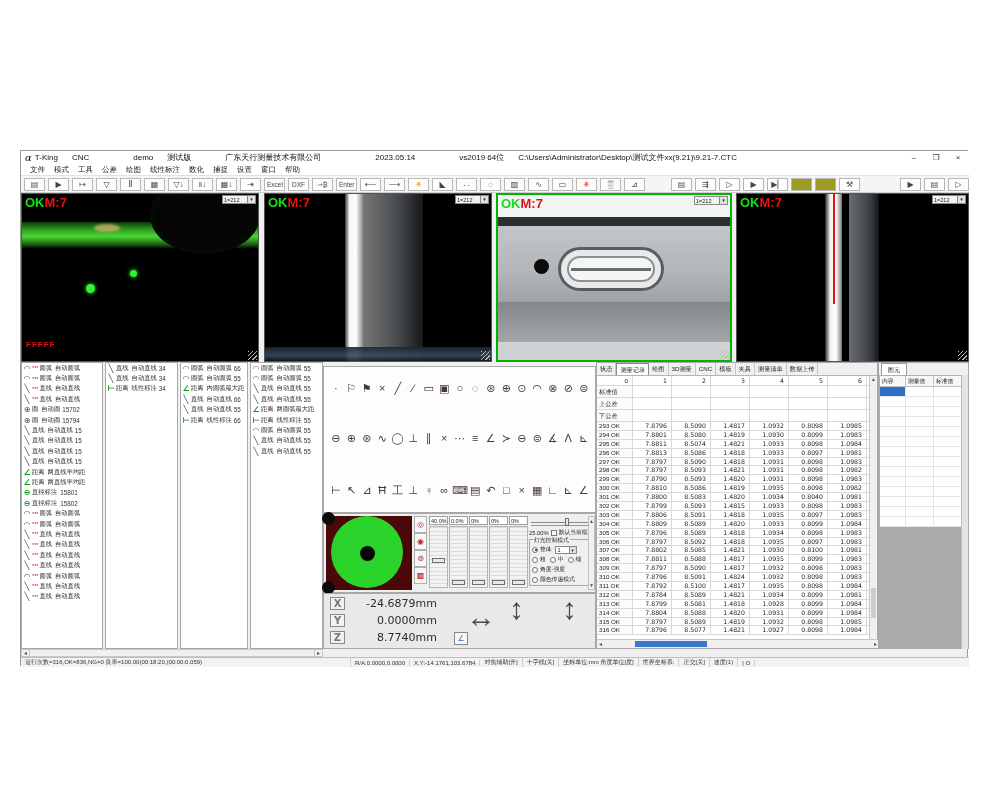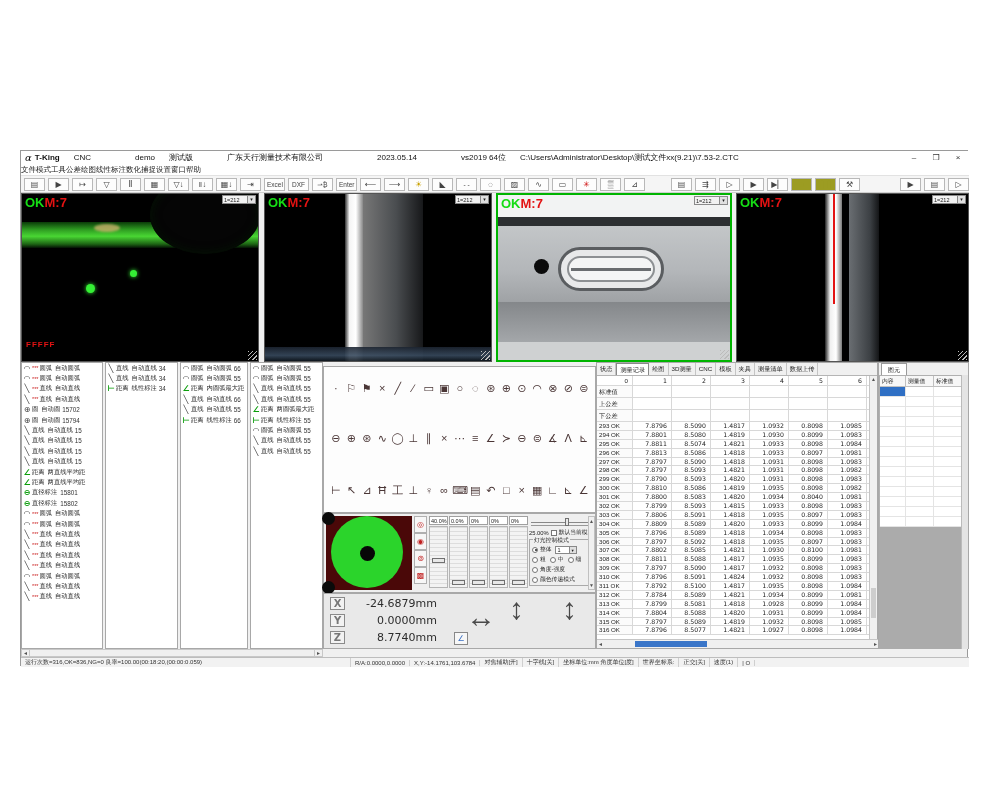--- a/index.html
+++ b/index.html
@@ -11,21 +11,21 @@
 
   
   #titlebar { position:absolute; left:0; top:0; width:948px; height:13px; background:#fff;
     display:flex; align-items:center; font-size:8px; color:#111; white-space:nowrap; }
   #titlebar .logo { font-family:"DejaVu Serif",serif; font-style:italic; font-size:10px; margin:0 3px 0 4px; }
   #titlebar .seg { margin-right:14px; }
   #titlebar .far { margin-left:auto; display:flex; }
   .winbtn { width:22px; height:12px; text-align:center; font-size:8px; color:#333; line-height:12px; }
   #menubar { position:absolute; left:0; top:13px; width:948px; height:12px; background:#fff;
     border-bottom:1px solid #e2e2e2; display:flex; align-items:center; font-size:7.5px; color:#222; }
-  #menubar .mi { }
+  #menubar .mi { margin-left:9px; }
   #toolbar { position:absolute; left:0; top:25px; width:948px; height:17px; background:#f5f5f5;
     border-bottom:1px solid #cfcfcf; display:flex; align-items:center; overflow:hidden; }
   .tb-btn { min-width:21px; height:13px; margin-left:3px; background:#fdfdfd; border:1px solid #b8b8b8;
     font-size:8px; line-height:12px; text-align:center; color:#444; padding:0 2px; white-space:nowrap; }
   .tb-btn.txt { font-size:6.5px; }
   .tb-btn.olive { background:#9c9c22; color:#9c9c22; }
   .tb-btn.yellow { color:#c9a100; }
   .tb-btn.red { color:#c00; }
   .tb-btn.gapL { margin-left:26px; }
   .tb-btn.gapR { margin-left:40px; }
@@ -181,28 +181,28 @@
   #statusbar .ss:first-child { width:330px; }
 </style>
 </head>
 <body>
 
 <div id="page">
 <div id="app">
 
   <div id="titlebar">
     <span class="logo">α</span>
-    <span class="seg" style="font-weight:bold">T-King</span>
+    <span class="seg" style="font-weight:normal">T-King</span>
     <span class="seg">CNC</span>
     <span class="seg" style="margin-left:30px">demo</span>
     <span class="seg">测试版</span>
     <span class="seg" style="margin-left:20px">广东天行测量技术有限公司</span>
     <span class="seg" style="margin-left:40px">2023.05.14</span>
     <span class="seg" style="margin-left:30px">vs2019 64位</span>
-    <span class="seg">C:\Users\Administrator\Desktop\测试文件xx(9.21)\7.53-2.CTC</span>
+    <span class="seg">C:\Users\Administrator\Desktop\测试文件xx(9.21)\9.21-7.CTC</span>
     <span class="far">
       <span class="winbtn">–</span>
       <span class="winbtn">❒</span>
       <span class="winbtn">×</span>
     </span>
   </div>
 
   <div id="menubar">
         <span class="mi">文件</span>
         <span class="mi">模式</span>

